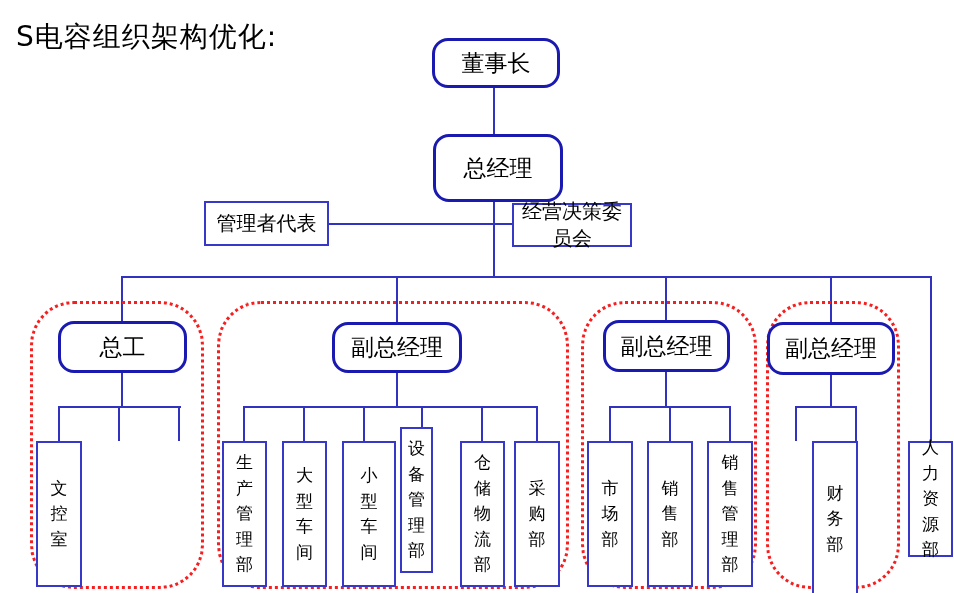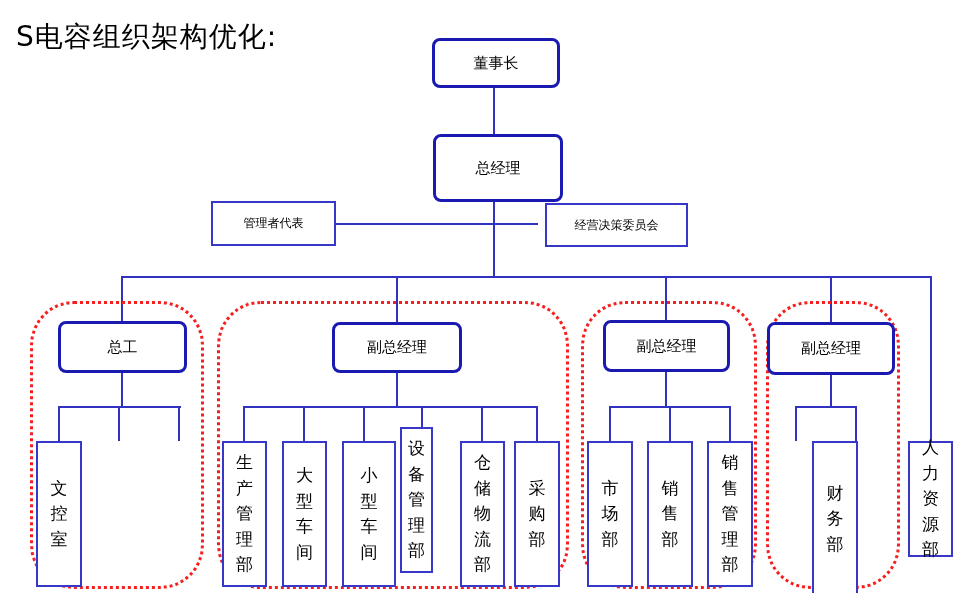--- a/index.html
+++ b/index.html
@@ -5,42 +5,42 @@
   :root{
     --line:#3232c0; --head-border:#1a1ab0; --box-border:#3838c8;
     --group-outline:#f61e1e; --text:#000000; --background:#ffffff;
   }
   *{box-sizing:border-box;margin:0;padding:0;}
   body{background:#e8e8e8;font-family:"DejaVu Sans","Liberation Sans",sans-serif;}
   .canvas{position:relative;width:954px;height:593px;background:var(--background);overflow:hidden;}
   .title{position:absolute;left:16px;top:18px;font-size:28px;font-weight:normal;color:var(--text);letter-spacing:1px;}
   .node{position:absolute;display:flex;align-items:center;justify-content:center;
         background:#ffffff;color:var(--text);text-align:center;}
-  .head{border:3px solid var(--head-border);border-radius:8px;font-size:15px;z-index:3;}
-  .mid{border:2px solid var(--box-border);font-size:12px;z-index:3;margin-left:7px;}
+  .head{border:3px solid var(--head-border);border-radius:16px;font-size:23px;z-index:3;}
+  .mid{border:2px solid var(--box-border);font-size:20px;z-index:3;}
   .leaf{border:2px solid var(--box-border);font-size:17px;z-index:3;}
   .leaf .vtext{display:inline-block;width:1.15em;word-break:break-all;line-height:1.5;text-align:center;}
   .hline,.vline{position:absolute;background:var(--line);z-index:1;}
   .group-outline{position:absolute;border:3px dotted var(--group-outline);border-radius:44px;z-index:2;background:transparent;}
 </style>
 </head>
 <body>
 
 <div class="canvas">
 
   <div class="title">S电容组织架构优化:</div>
 
   <div class="node head" style="left:432px;top:38px;width:128px;height:50px">董事长</div>
   <div class="vline" style="left:493px;top:88px;width:2px;height:46px"></div>
   <div class="node head" style="left:433px;top:134px;width:130px;height:68px">总经理</div>
   <div class="vline" style="left:493px;top:185px;width:2px;height:93px"></div>
 
   <div class="node mid" style="left:204px;top:201px;width:125px;height:45px">管理者代表</div>
   <div class="hline" style="left:329px;top:223px;width:209px;height:2px"></div>
-  <div class="node mid" style="left:538px;top:203px;width:143px;height:44px">经营决策委员会</div>
+  <div class="node mid" style="left:512px;top:203px;width:120px;height:44px">经营决策委员会</div>
 
   <div class="hline" style="left:121px;top:276px;width:811px;height:2px"></div>
   <div class="vline" style="left:121px;top:277px;width:2px;height:45px"></div>
   <div class="vline" style="left:396px;top:277px;width:2px;height:46px"></div>
   <div class="vline" style="left:665px;top:277px;width:2px;height:44px"></div>
   <div class="vline" style="left:830px;top:277px;width:2px;height:46px"></div>
   <div class="vline" style="left:930px;top:277px;width:2px;height:164px"></div>
 
   <div class="group-outline" style="left:30px;top:301px;width:174px;height:288px"></div>
   <div class="group-outline" style="left:217px;top:301px;width:352px;height:288px"></div>

